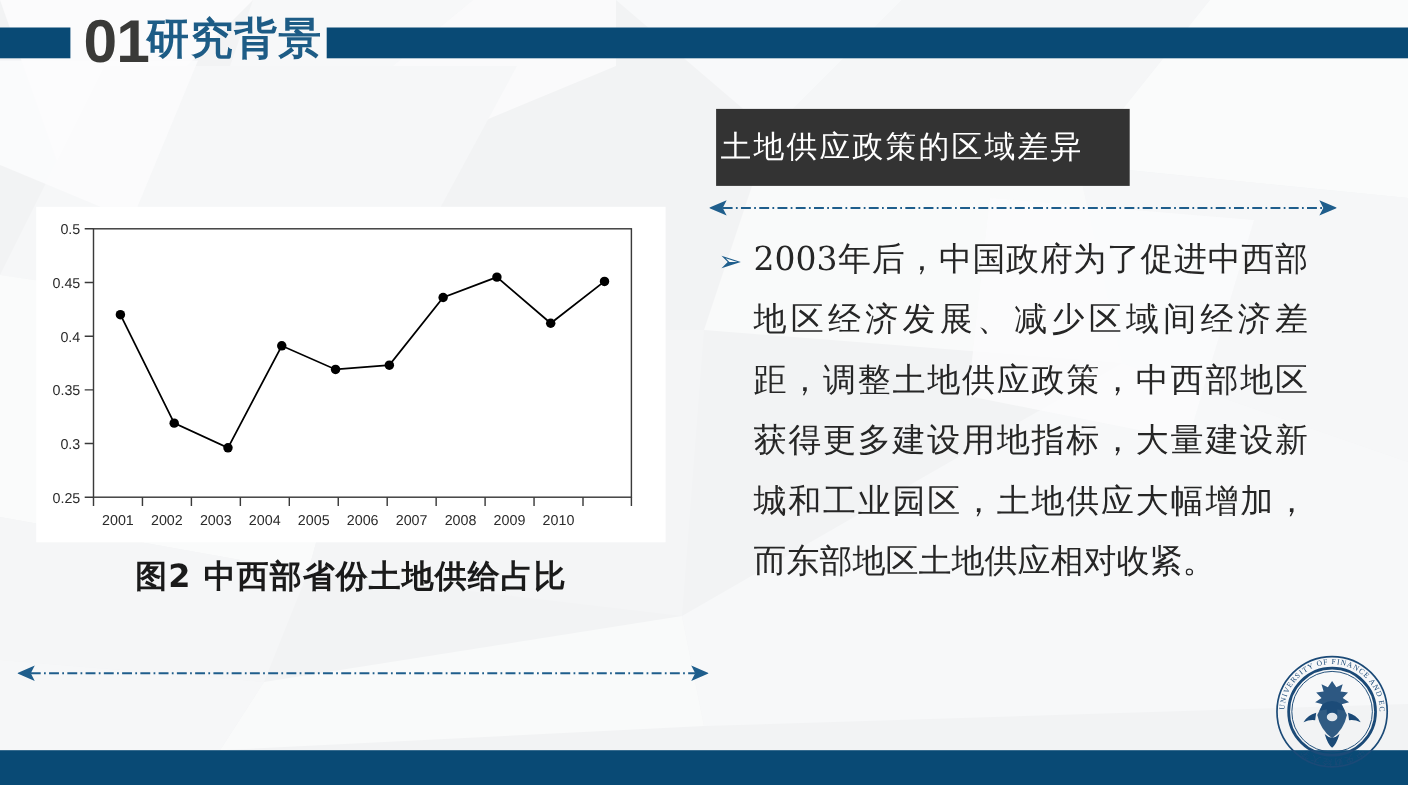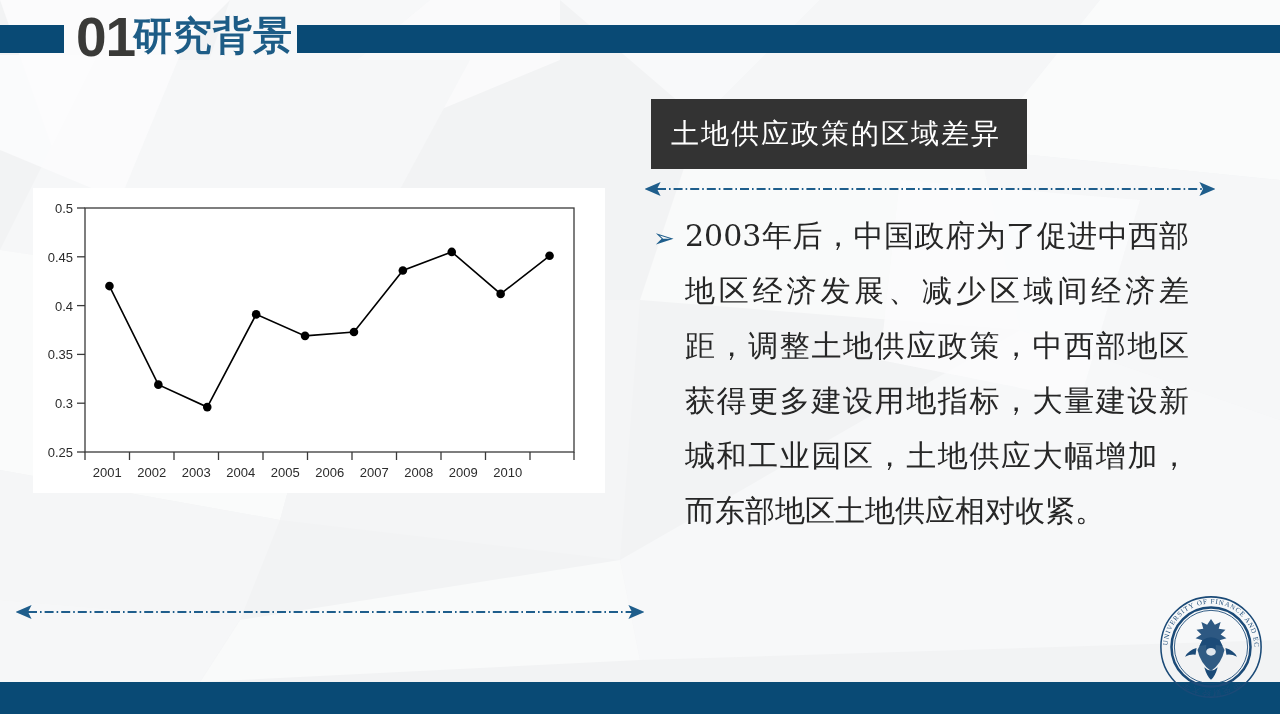--- a/index.html
+++ b/index.html
@@ -77,21 +77,21 @@
     position: absolute;
     left: 651px; top: 99px;
     width: 376px; height: 70px;
     background: #333333;
     display: flex; align-items: center;
   }
   .title-box-text {
     font-family: "DejaVu Serif", serif;
     font-size: 28px;
     color: #ffffff;
-    padding-left: 20px;
+    padding-left: 4px;
     letter-spacing: 2px;
     white-space: nowrap;
   }
 
   
   .body-wrap {
     position: absolute;
     left: 649px; top: 208px;
     width: 540px;
   }
@@ -217,20 +217,21 @@
           <circle cx="272.05" cy="147.86" r="4.3" fill="#000000"></circle>
           <circle cx="320.95" cy="143.95" r="4.3" fill="#000000"></circle>
           <circle cx="369.85" cy="82.46" r="4.3" fill="#000000"></circle>
           <circle cx="418.75" cy="63.92" r="4.3" fill="#000000"></circle>
           <circle cx="467.65" cy="105.89" r="4.3" fill="#000000"></circle>
           <circle cx="516.55" cy="67.82" r="4.3" fill="#000000"></circle>
         </g>
     </svg>
   </div>
 
+  <div class="fig-caption">图2    中西部省份土地供给占比</div>
 
   <div class="arrow-line" style="left:16px; top:604px; width:628px;">
     <svg width="628" height="16" viewBox="0 0 628 16">
       <defs>
         <marker id="ah-l" markerWidth="9" markerHeight="9" refX="7" refY="4.5" orient="auto">
           <path d="M0,4.5 L9,0.6 L7,4.5 L9,8.4 Z" fill="#1f5e8c"></path>
         </marker>
         <marker id="ah-r" markerWidth="9" markerHeight="9" refX="2" refY="4.5" orient="auto">
           <path d="M9,4.5 L0,0.6 L2,4.5 L0,8.4 Z" fill="#1f5e8c"></path>
         </marker>

